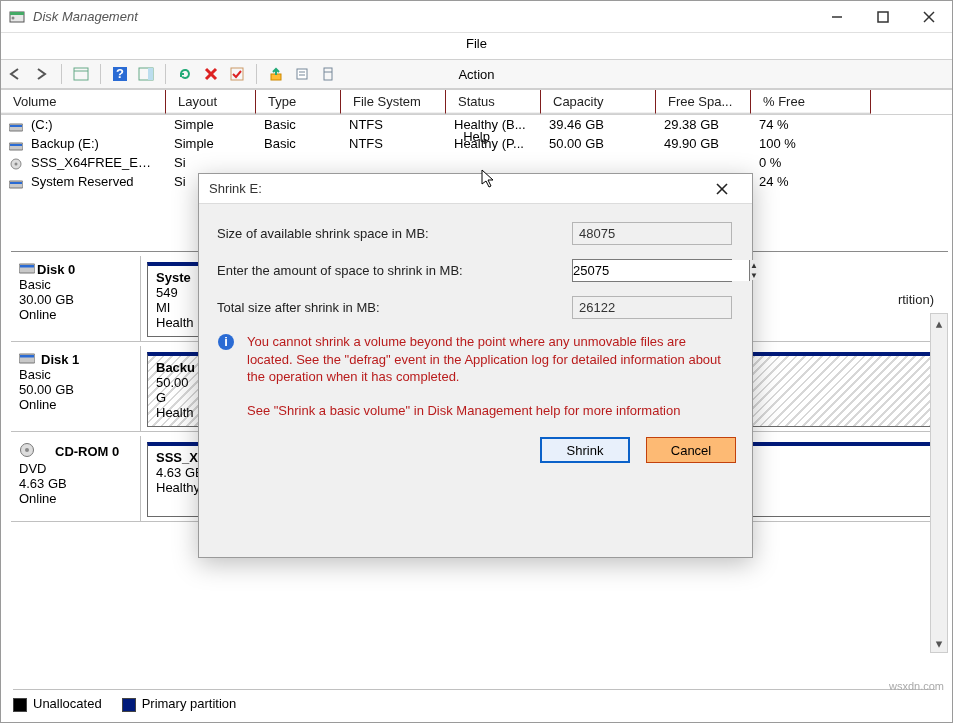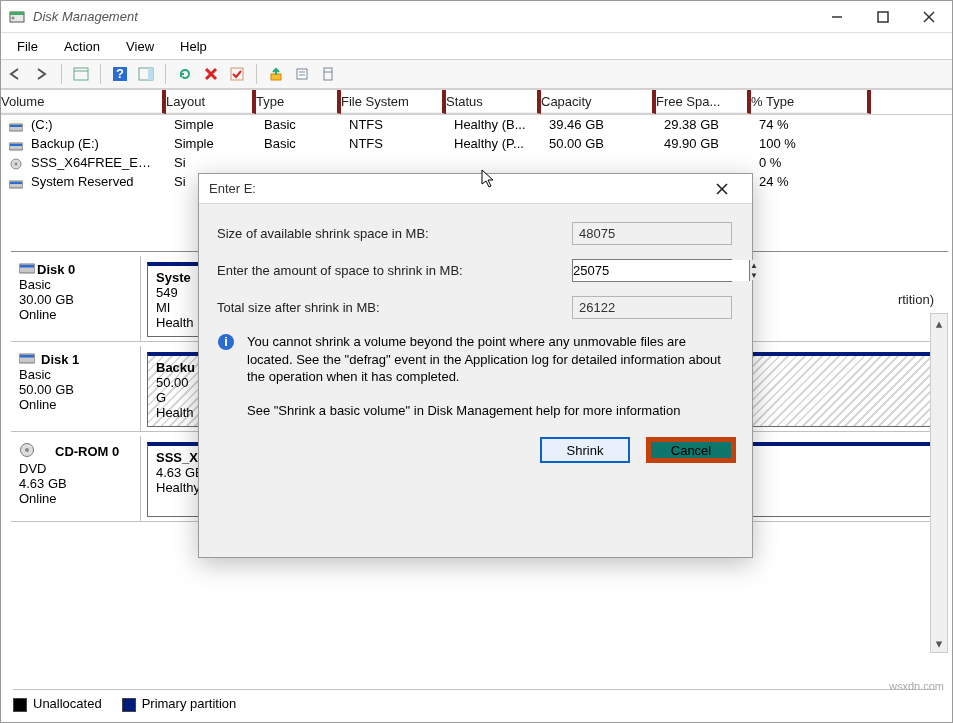--- a/index.html
+++ b/index.html
@@ -2,29 +2,29 @@
 <html><head>
 <meta charset="utf-8">
 <style>
   * { box-sizing: border-box; font-family: "Segoe UI", Tahoma, sans-serif; font-size: 13px; }
   body { margin: 0; background: #fff; }
   .window { width: 953px; height: 723px; border: 1px solid #9a9a9a; background: #fff; position: relative; overflow: hidden; }
   .titlebar { height: 32px; display: flex; align-items: center; padding: 0 0 0 8px; border-bottom: 1px solid #e0e0e0; }
   .titlebar .icon { width: 16px; height: 16px; margin-right: 8px; }
   .titlebar .title { flex: 1; color: #555; font-style: italic; }
   .titlebar .btn { width: 46px; height: 32px; display: flex; align-items: center; justify-content: center; color: #555; }
-  .menubar { height: 26px; display: flex; align-items: center; padding: 0 4px; gap: 2px; }
+  .menubar { height: 26px; display: flex; align-items: center; padding: 0 4px; gap: 10px; flex-direction: column; }
   .menubar .mitem { padding: 3px 12px; }
   .toolbar { height: 30px; border-top: 1px solid #d0d0d0; border-bottom: 1px solid #d0d0d0; display: flex; align-items: center; padding: 0 6px; gap: 8px; background: #f7f7f7; }
   .toolbar .tbtn { width: 18px; height: 18px; display:flex; align-items:center; justify-content:center;}
   .toolbar .sep { width: 1px; height: 20px; background: #c9c9c9; margin: 0 2px;}
   .grid { border-top: 1px solid #d0d0d0; }
   .grid-header, .grid-row { display: flex; }
   .grid-header { background: #fff; border-bottom: 1px solid #d0d0d0; }
-  .gh { padding: 4px 0; border-right: 4px solid #7f1d1d; color:#222; background:#fff; border-bottom:1px solid #d5d5d5; box-shadow: inset 0 -1px 0 #f0f0f0;}
+  .gh { padding: 4px 12px; border-right: 1px solid #7f1d1d; color:#222; background:#fff; border-bottom:1px solid #d5d5d5; box-shadow: inset 0 -1px 0 #f0f0f0;}
   .grid-row { }
   .gc { padding: 2px 8px; white-space: nowrap; overflow: hidden; text-overflow: ellipsis;}
   .c0{width:165px}.c1{width:90px}.c2{width:85px}.c3{width:105px}.c4{width:95px}.c5{width:115px}.c6{width:95px}.c7{width:120px}
   .vol-icon{display:inline-block;width:16px;height:12px;margin-right:6px;vertical-align:middle}
   .disk-panel{border-top:1px solid #8a8a8a;margin:0 4px 0 10px;padding-top:0}
   .disk-row{display:flex;border-bottom:1px solid #c0c0c0;min-height:86px;margin-top:4px}
   .disk-left{width:130px;border-right:1px solid #c0c0c0;padding:6px 8px}
   .disk-left b{font-weight:600}
   .disk-right{flex:1;display:flex;padding:6px 4px 4px 6px;gap:0}
   .part{border:1px solid #6a6a6a;padding:4px 8px;margin-right:0;border-top:4px solid #001a7a}
@@ -43,23 +43,23 @@
   .fld{display:flex;align-items:center;margin:6px 0 14px 0}
   .fld label{flex:0 0 355px;color:#222}
   .fld .val{flex:0 0 160px;background:#fff;border:1px solid #b5b5b5;padding:3px 6px;color:#333}
   .fld .ro{background:#f0f0f0;border:1px solid #b5b5b5}
   .fld .spinner{width:160px;display:flex;border:1px solid #7a7a7a}
   .fld .spinner input{flex:1;border:0;padding:3px 0;outline:none}
   .fld .spinner .sv{width:16px;display:flex;flex-direction:column;border-left:1px solid #7a7a7a}
   .fld .spinner .sv div{height:10px;display:flex;align-items:center;justify-content:center;font-size:8px;color:#333;background:#e8e8e8}
   .info-row{display:flex;gap:10px;margin-top:4px}
   .info-row .ii{flex:0 0 20px}
-  .info-row p{margin:0 0 8px 0;line-height:1.35;color:#000000}
+  .info-row p{margin:0 0 8px 0;line-height:1.35;color:#b91c1c}
   .dlg-buttons{display:flex;gap:16px;justify-content:flex-end;padding:10px 16px 14px 0}
-  .btnw{min-width:90px;height:26px;background:#0f766e;border:5px solid #c2410c;display:flex;align-items:center;justify-content:center;font-size:13px}
+  .btnw{min-width:90px;height:26px;background:#fdba74;border:1px solid #c2410c;display:flex;align-items:center;justify-content:center;font-size:13px}
   .btnw.primary{border:2px solid #0a61c9;background:#e8f0fb}
   .watermark{position:absolute;right:8px;bottom:30px;color:#aaa;font-size:11px}
   .cursor{position:absolute;left:480px;top:168px;pointer-events:none}
 </style>
 </head>
 <body>
 
 <div class="window">
 
   <div class="titlebar">
@@ -170,21 +170,21 @@
 
   <div class="grid">
     <div class="grid-header">
       <div class="gh c0">Volume</div>
       <div class="gh c1">Layout</div>
       <div class="gh c2">Type</div>
       <div class="gh c3">File System</div>
       <div class="gh c4">Status</div>
       <div class="gh c5">Capacity</div>
       <div class="gh c6">Free Spa...</div>
-      <div class="gh c7">% Type</div>
+      <div class="gh c7">% Free</div>
     </div>
     <div id="grid-rows">
         <div class="grid-row">
           <div class="gc c0"><span class="vol-icon"><svg width="14" height="10">
                 <rect x="0" y="2" width="14" height="7" rx="1" fill="#c8c8c8" stroke="#777"></rect>
                 <rect x="1" y="3" width="12" height="2" fill="#2a6bd4"></rect>
               </svg></span>(C:)</div>
           <div class="gc c1">Simple</div>
           <div class="gc c2">Basic</div>
           <div class="gc c3">NTFS</div>
@@ -310,21 +310,21 @@
     <span><span class="sw" style="background:#001a7a"></span><span>Primary partition</span></span>
   </div>
 
   <div class="scroll">
     <div class="ar">▴</div>
     <div class="ar">▾</div>
   </div>
 
   <div class="dialog">
     <div class="dlg-title">
-      <span>Enter E:</span>
+      <span>Shrink E:</span>
       <div class="dlg-close">
           <svg width="12" height="12">
             <line x1="1" y1="1" x2="11" y2="11" stroke="#222" stroke-width="1.6"></line>
             <line x1="11" y1="1" x2="1" y2="11" stroke="#222" stroke-width="1.6"></line>
           </svg>
         </div>
     </div>
     <div class="dlg-body">
       <div class="fld">
         <label>Size of available shrink space in MB:</label>

